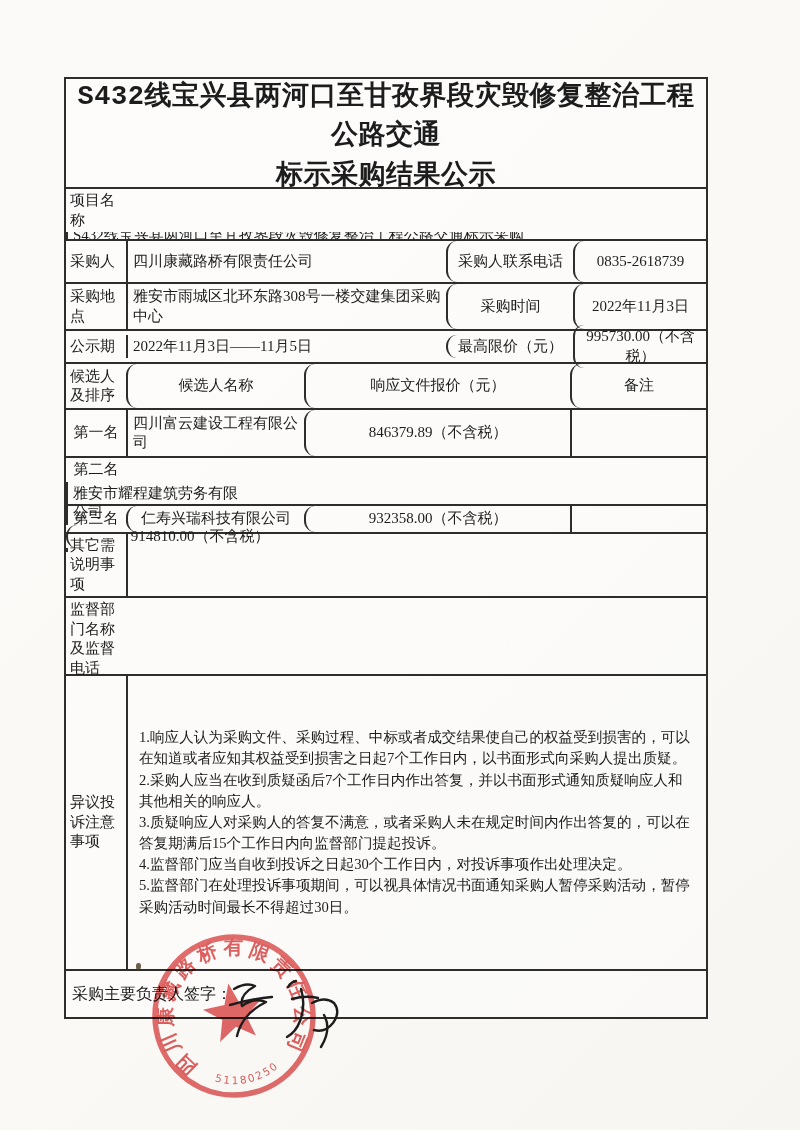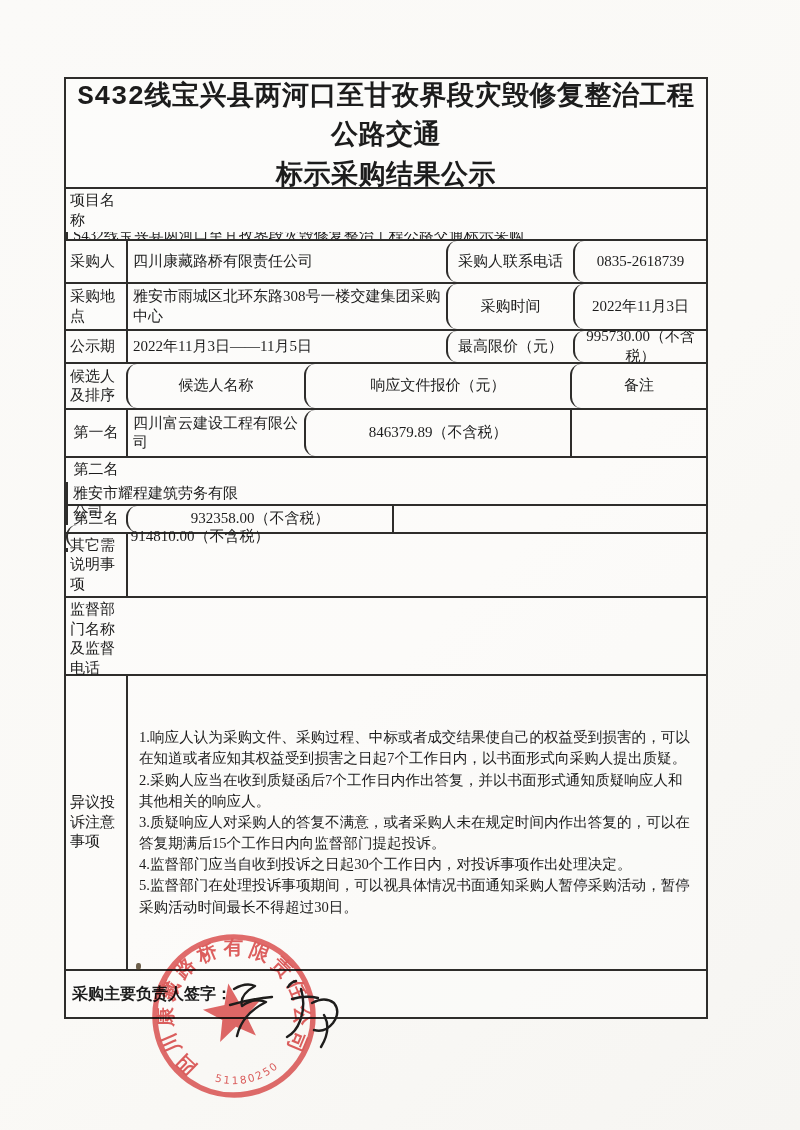--- a/index.html
+++ b/index.html
@@ -35,21 +35,21 @@
   
   .title-row{height:108px;align-items:center;justify-content:center;font-family:Liberation Mono, monospace;}
   .title{
     width:100%;text-align:center;font-weight:bold;font-size:27px;line-height:1.45;
     white-space:pre-line;letter-spacing:0.5px;padding-top:8px;
   }
   
   .r-project{height:52px;flex-direction:column;}
   .r-purchaser{height:43px;}
   .r-location{height:47px;}
-  .r-publicity{height:33px;}
+  .r-publicity{height:33px;align-items:center;}
   .r-chead{height:46px;}
   .r-cand1{height:48px;}
   .r-cand2{height:48px;flex-direction:column;}
   .r-cand3{height:28px;}
   .r-other{height:64px;}
   .r-superv{height:78px;flex-direction:column;}
   .r-objection{height:295px;}
   .r-sign{height:48px;}
   
   .w-val{width:320px;flex:none;}
@@ -60,21 +60,21 @@
   .w-cprice{width:266px;flex:none;}
   .w-cnote{flex:1;}
   
   .sup-wrap{flex:1;display:flex;flex-direction:column;padding:0;align-items:stretch;}
   .sup-sub{flex:1;display:flex;align-items:center;justify-content:center;box-sizing:border-box;font-size:15px;}
   .sup-sub + .sup-sub{border-top:2px solid #2e2d2b;}
   
   .obj-cell{flex:1;flex-direction:column;justify-content:center;align-items:stretch;padding:6px 11px;}
   .obj-cell p{margin:0;font-size:14.6px;line-height:1.45;text-align:left;}
   
-  .sign-cell{flex:1;position:relative;font-size:16px;padding-left:6px;font-weight:bold;}
+  .sign-cell{flex:1;position:relative;font-size:16px;padding-left:6px;}
   
   .overlay{position:absolute;pointer-events:none;}
   .stamp-svg{left:148px;top:930px;mix-blend-mode:multiply;opacity:0.9;}
   .sig-svg{left:200px;top:975px;}
   .ink-dot{position:absolute;left:136px;top:963px;width:5px;height:7px;border-radius:50% 40% 60% 50%;background:#4a3a20;opacity:.8;}
 </style>
 </head>
 <body>
 
 <div class="page">
@@ -131,20 +131,21 @@
 
     <div class="row r-cand2">
       <div class="c lab ctr">第二名</div>
       <div class="c w-cname">雅安市耀程建筑劳务有限公司</div>
       <div class="c w-cprice ctr">914810.00（不含税）</div>
       <div class="c w-cnote"></div>
     </div>
 
     <div class="row r-cand3">
       <div class="c lab ctr">第三名</div>
+      <div class="c w-cname ctr">仁寿兴瑞科技有限公司</div>
       <div class="c w-cprice ctr">932358.00（不含税）</div>
       <div class="c w-cnote"></div>
     </div>
 
     <div class="row r-other">
       <div class="c lab pre">其它需
 说明事
 项</div>
       <div class="c grow"></div>
     </div>

